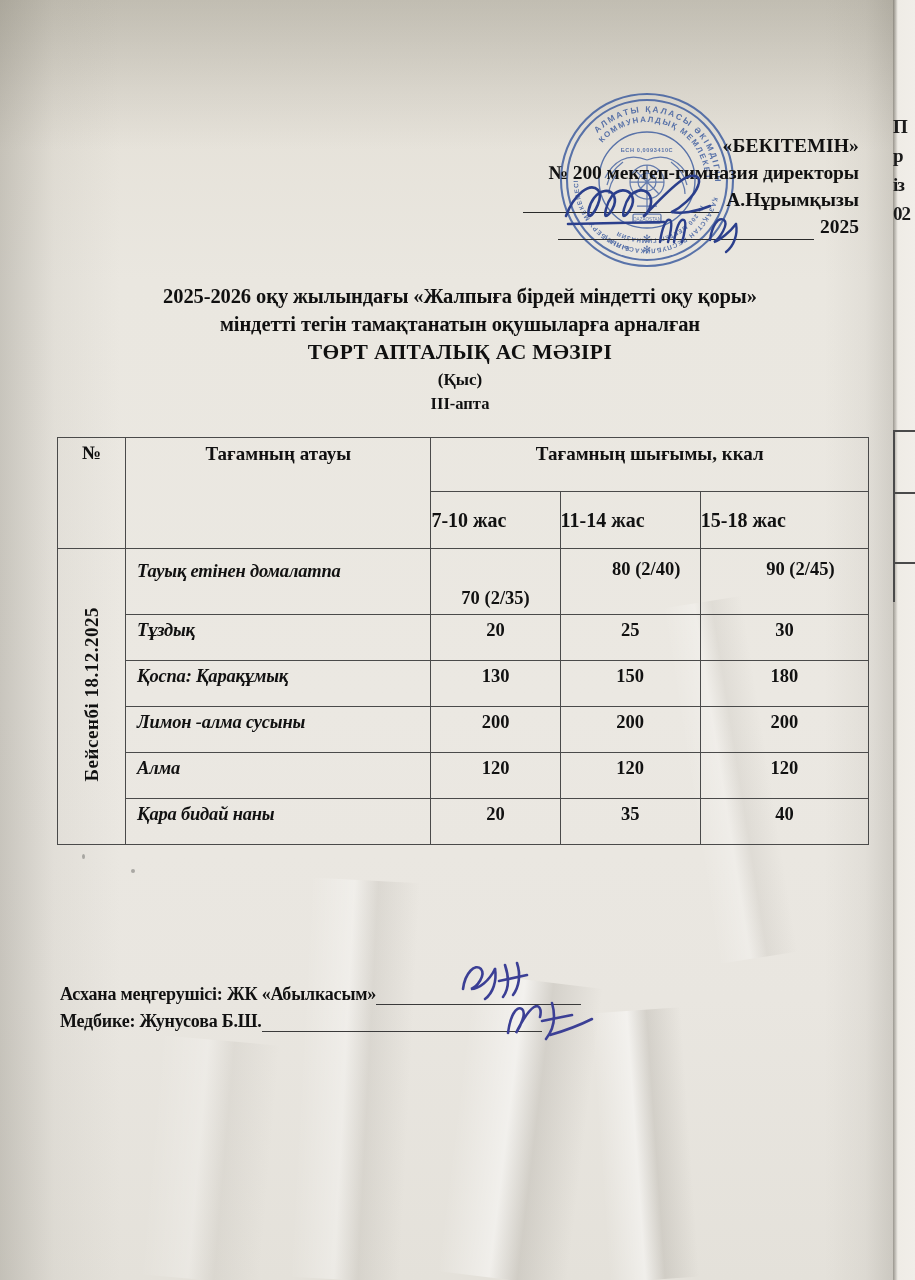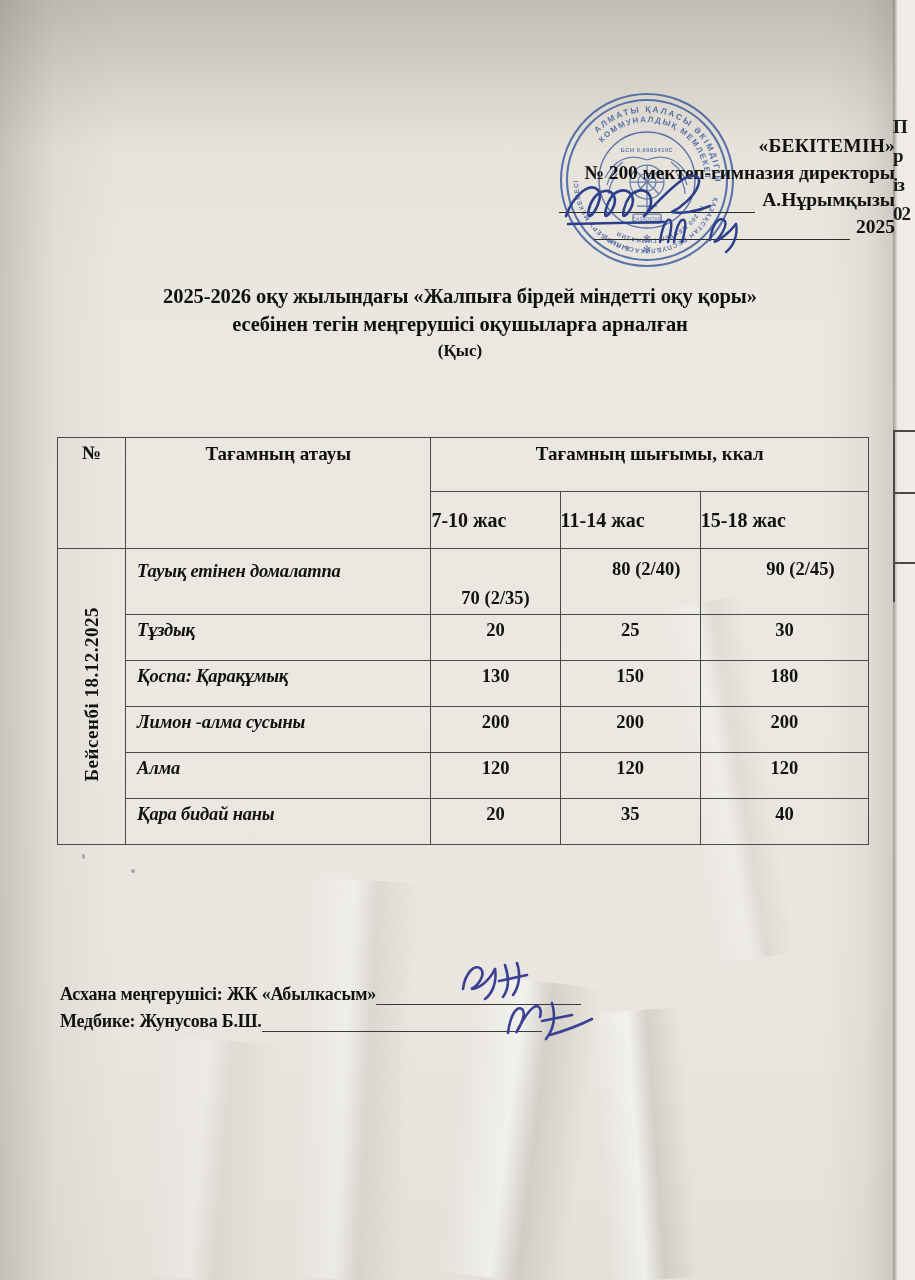--- a/index.html
+++ b/index.html
@@ -86,21 +86,20 @@
     position: absolute;
     left: 519px;
     top: 132px;
     width: 340px;
     color: #111;
     font-weight: bold;
     font-size: 19.5px;
     line-height: 27px;
     z-index: 6;
     text-align: right;
-    margin-left: 36px;
   }
   .approval .ln1 { text-align: right; letter-spacing: .2px; }
   .approval .ln2 { text-align: right; letter-spacing: -.1px; white-space: nowrap; }
   .approval .ln3 {
     display: flex; align-items: flex-end; justify-content: flex-end; gap: 7px;
   }
   .approval .ln4 {
     display: flex; align-items: flex-end; justify-content: flex-end; gap: 6px;
   }
   .sigline {
@@ -395,22 +394,24 @@
       <span>А.Нұрымқызы</span>
     </div>
     <div class="ln4">
       <span class="sigline"></span>
       <span>2025</span>
     </div>
   </div>
 
   <div class="doc-title">
     <div class="t1">2025-2026 оқу жылындағы  «Жалпыға бірдей міндетті оқу қоры»</div>
-    <div class="t2">есебінен тегін меңгерушісі оқушыларға арналған</div>
+    <div class="t2">міндетті тегін тамақтанатын оқушыларға арналған</div>
+    <div class="t3">ТӨРТ АПТАЛЫҚ АС МӘЗІРІ</div>
     <div class="t4">(Қыс)</div>
+    <div class="t5">III-апта</div>
   </div>
 
   <div class="tbl-wrap">
     <table class="menu">
       <thead>
         <tr>
           <th class="th-num" rowspan="2">№</th>
           <th class="th-name" rowspan="2">Тағамның атауы</th>
           <th class="th-out" colspan="3">Тағамның шығымы, ккал</th>
         </tr>

